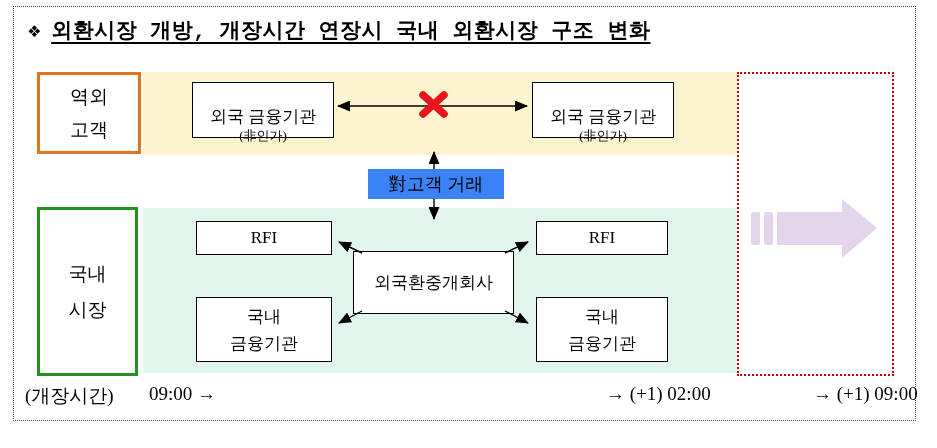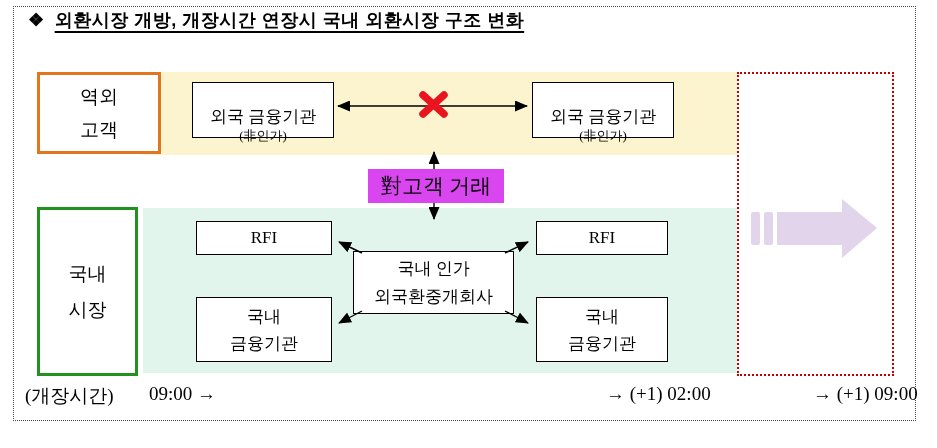--- a/index.html
+++ b/index.html
@@ -2,48 +2,48 @@
 <html><head>
 <meta charset="utf-8">
 <style>
   html,body{margin:0;padding:0;background:#fff;}
   body{width:937px;height:448px;position:relative;overflow:hidden;
        font-family:"Liberation Serif",serif;color:#000;}
   .abs{position:absolute;box-sizing:border-box;}
 
   .frame{left:13px;top:6px;width:903px;height:415px;border:1px dotted #444;}
 
-  .title{left:28px;top:8px;font-family:Liberation Sans, sans-serif;
-         font-weight:bold;font-size:18px;letter-spacing:.5px;white-space:nowrap;}
+  .title{left:28px;top:16px;font-family:Liberation Mono, monospace;
+         font-weight:bold;font-size:21px;letter-spacing:.5px;white-space:nowrap;}
   .title .bullet{margin-right:10px;}
   .title .txt{text-decoration:underline;text-decoration-thickness:2px;text-underline-offset:5px;}
 
   .row-label{background:#fff;display:flex;flex-direction:column;align-items:center;
              justify-content:center;text-align:center;font-size:19px;}
-  .offshore-label{left:37px;top:72px;width:124px;height:82px;border:3px solid #E0761E;line-height:33px;}
+  .offshore-label{left:37px;top:72px;width:104px;height:82px;border:3px solid #E0761E;line-height:33px;}
   .interbank-label{left:37px;top:207px;width:101px;height:169px;border:3px solid #21911F;line-height:36px;}
 
   .band{left:143px;width:594px;}
   .band-offshore{top:72px;height:83px;background:#FCF3CF;}
   .band-interbank{top:208px;height:165px;background:#E1F5ED;}
 
   .wbox{border:1px solid #000;background:#fff;display:flex;flex-direction:column;
         align-items:center;justify-content:center;text-align:center;font-size:17px;}
   .fi-left{left:192px;top:82px;width:142px;height:56px;}
   .fi-right{left:532px;top:82px;width:142px;height:56px;}
   .wbox .sub{font-size:13px;line-height:15px;}
   .wbox .main{line-height:22px;margin-top:28px;}
   .rfi-left{left:196px;top:221px;width:136px;height:34px;}
   .rfi-right{left:536px;top:221px;width:132px;height:34px;}
   .fin-left{left:196px;top:297px;width:136px;height:65px;line-height:27px;}
   .fin-right{left:536px;top:297px;width:132px;height:65px;line-height:27px;}
   .broker{left:353px;top:251px;width:161px;height:63px;line-height:28px;}
 
-  .cust-label{left:368px;top:169px;width:136px;text-align:center;font-size:21px;
-              background:#d946ef;padding:3px 0;z-index:6;}
+  .cust-label{left:368px;top:169px;width:136px;text-align:center;font-size:18px;
+              background:#3b82f6;padding:3px 0;z-index:6;}
 
   .change-region{left:737px;top:72px;width:157px;height:304px;border:2px dotted #C00000;}
 
   .arrows{left:0;top:0;width:937px;height:448px;z-index:5;pointer-events:none;}
 
   .footer-item{top:383px;font-size:19px;white-space:nowrap;}
   .f-label{left:25px;font-weight:normal;}
   .f-t1{left:149px;font-family:Liberation Serif, serif;}
   .f-t2{left:606px;}
   .f-t3{left:773px;margin-left:40px;}
@@ -87,21 +87,20 @@
   <div class="abs wbox rfi-right z3">RFI</div>
   <div class="abs wbox fin-left z3">
     <span>국내</span>
     <span>금융기관</span>
   </div>
   <div class="abs wbox fin-right z3">
     <span>국내</span>
     <span>금융기관</span>
   </div>
   <div class="abs wbox broker z3">
-    <span>국내 인가</span>
     <span>외국환중개회사</span>
   </div>
 
   <div class="abs change-region"></div>
 
   <svg class="abs arrows" viewBox="0 0 937 448" xmlns="http://www.w3.org/2000/svg">
     <defs>
       <marker id="ah" markerUnits="userSpaceOnUse" markerWidth="13" markerHeight="11" refX="12" refY="5.5" orient="auto-start-reverse">
         <path d="M0,0 L13,5.5 L0,11 z" fill="#000"></path>
       </marker>

